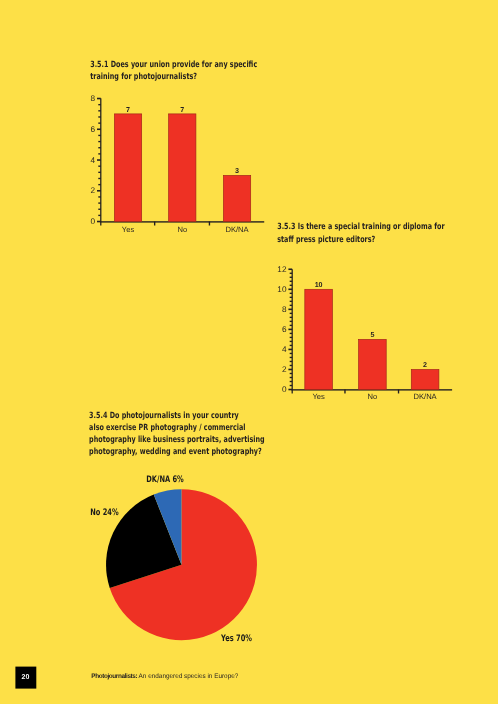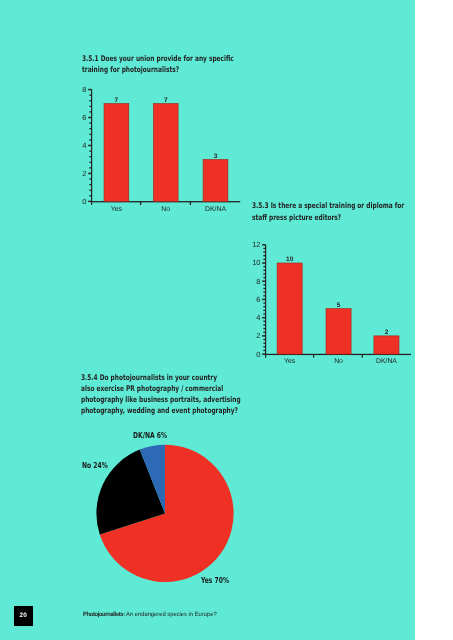--- a/index.html
+++ b/index.html
@@ -1,20 +1,20 @@
 <!DOCTYPE html>
 <html><head>
 <meta charset="utf-8">
 <title>Photojournalists report page</title>
 <style>
   html,body{margin:0;padding:0;background:#ffffff;}
   body{width:453px;height:640px;overflow:hidden;
        font-family:"Liberation Sans",sans-serif;
        -webkit-font-smoothing:antialiased;text-rendering:geometricPrecision;}
-  .page{position:relative;width:387px;height:640px;background:#5eead4;padding-left:28px;}
+  .page{position:relative;width:453px;height:640px;background:#fde047;}
 
   .qtitle{position:absolute;font-family:"DejaVu Sans",sans-serif;font-stretch:condensed;
           font-weight:700;color:#231f20;font-size:7.8px;line-height:11.25px;
           letter-spacing:0px;white-space:pre;
           transform:scaleX(0.833);transform-origin:left top;}
 
   .chart{position:absolute;}
   .chart svg{display:block;overflow:visible;}
   .chart{pointer-events:none;}
   .chart svg *{pointer-events:auto;}

